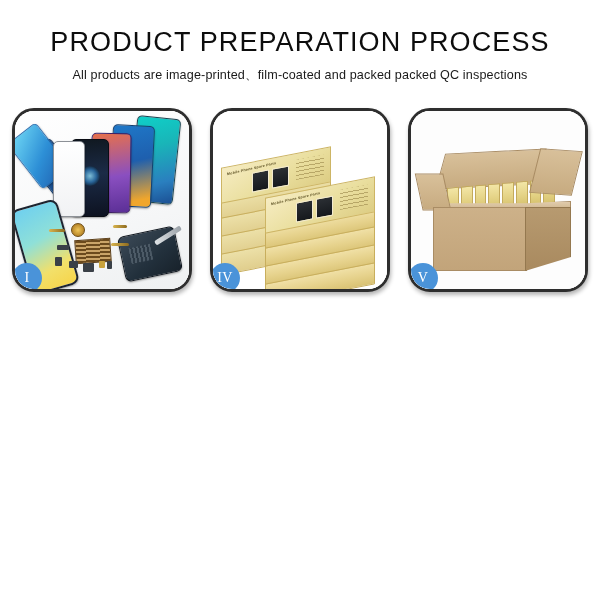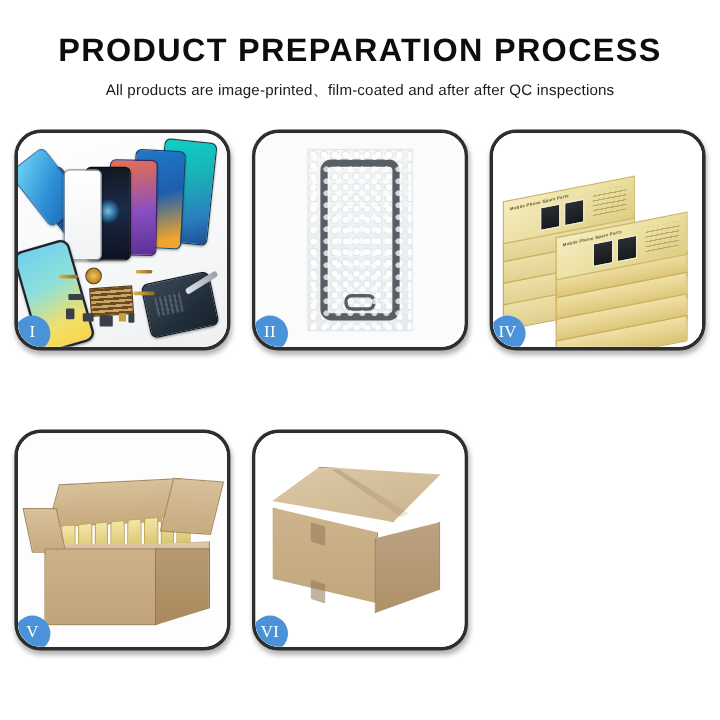--- a/index.html
+++ b/index.html
@@ -21,21 +21,21 @@
     background: #ffffff;
   }
 
   
   .header {
     padding-top: 28px;
     text-align: center;
   }
   .title {
     font-size: 27px;
-    font-weight: bold;
+    font-weight: normal;
     letter-spacing: 1.1px;
     color: #0d0d0d;
     line-height: 1.1;
     white-space: nowrap;
   }
   .subtitle {
     margin-top: 9px;
     font-size: 12.6px;
     color: #1a1a1a;
     letter-spacing: 0.15px;
@@ -497,21 +497,21 @@
   .sc-tape.t1 { left: 46px; top: 76px; transform: skewY(18deg); }
   .sc-tape.t2 { left: 46px; top: 124px; transform: skewY(18deg); }
 </style>
 </head>
 <body>
 
 <div class="page">
 
   <div class="header">
     <div class="title">PRODUCT PREPARATION PROCESS</div>
-    <div class="subtitle">All products are image-printed、film-coated and after after QC inspections</div>
+    <div class="subtitle">All products are image-printed、film-coated and packed packed QC inspections</div>
   </div>
 
   <div class="grid">
 
     <div class="panel">
       <div class="panel-inner">
         <div class="scene-phones">
           <div class="ph ph-flat2"></div>
           <div class="ph ph-flat"></div>
           <div class="ph ph-fan5"></div>
@@ -531,31 +531,20 @@
           <div class="part" style="left:54px; top:150px; width:9px; height:7px;"></div>
           <div class="part" style="left:68px; top:152px; width:11px; height:9px;"></div>
           <div class="part gold" style="left:84px; top:150px; width:6px; height:7px;"></div>
           <div class="part" style="left:92px; top:150px; width:5px; height:8px;"></div>
           <div class="tweezer"></div>
         </div>
         <div class="badge">I</div>
       </div>
     </div>
 
-    <div class="panel">
-      <div class="panel-inner">
-        <div class="scene-bubble">
-          <div class="bubble-sheet">
-            <div class="screen-outline"></div>
-            <div class="bubble-overlay"></div>
-          </div>
-        </div>
-        <div class="badge">II</div>
-      </div>
-    </div>
 
 
     <div class="panel">
       <div class="panel-inner">
         <div class="scene-stack">
           <div class="stack">
 
             <div class="sbox rear" style="left:0px;  top:62px;"></div>
             <div class="sbox rear" style="left:0px;  top:80px;"></div>
             <div class="sbox rear" style="left:0px;  top:98px;"></div>
@@ -601,28 +590,15 @@
           <div class="carton-rim"></div>
           <div class="flap flap-right"></div>
           <div class="flap flap-left"></div>
           <div class="carton-front"></div>
           <div class="carton-side"></div>
         </div>
         <div class="badge">V</div>
       </div>
     </div>
 
-    <div class="panel">
-      <div class="panel-inner">
-        <div class="scene-sealed">
-          <div class="sc-top"></div>
-          <div class="sc-seam"></div>
-          <div class="sc-front"></div>
-          <div class="sc-side"></div>
-          <div class="sc-tape t1"></div>
-          <div class="sc-tape t2"></div>
-        </div>
-        <div class="badge">VI</div>
-      </div>
-    </div>
 
   </div>
 </div>
 
 </body></html>

